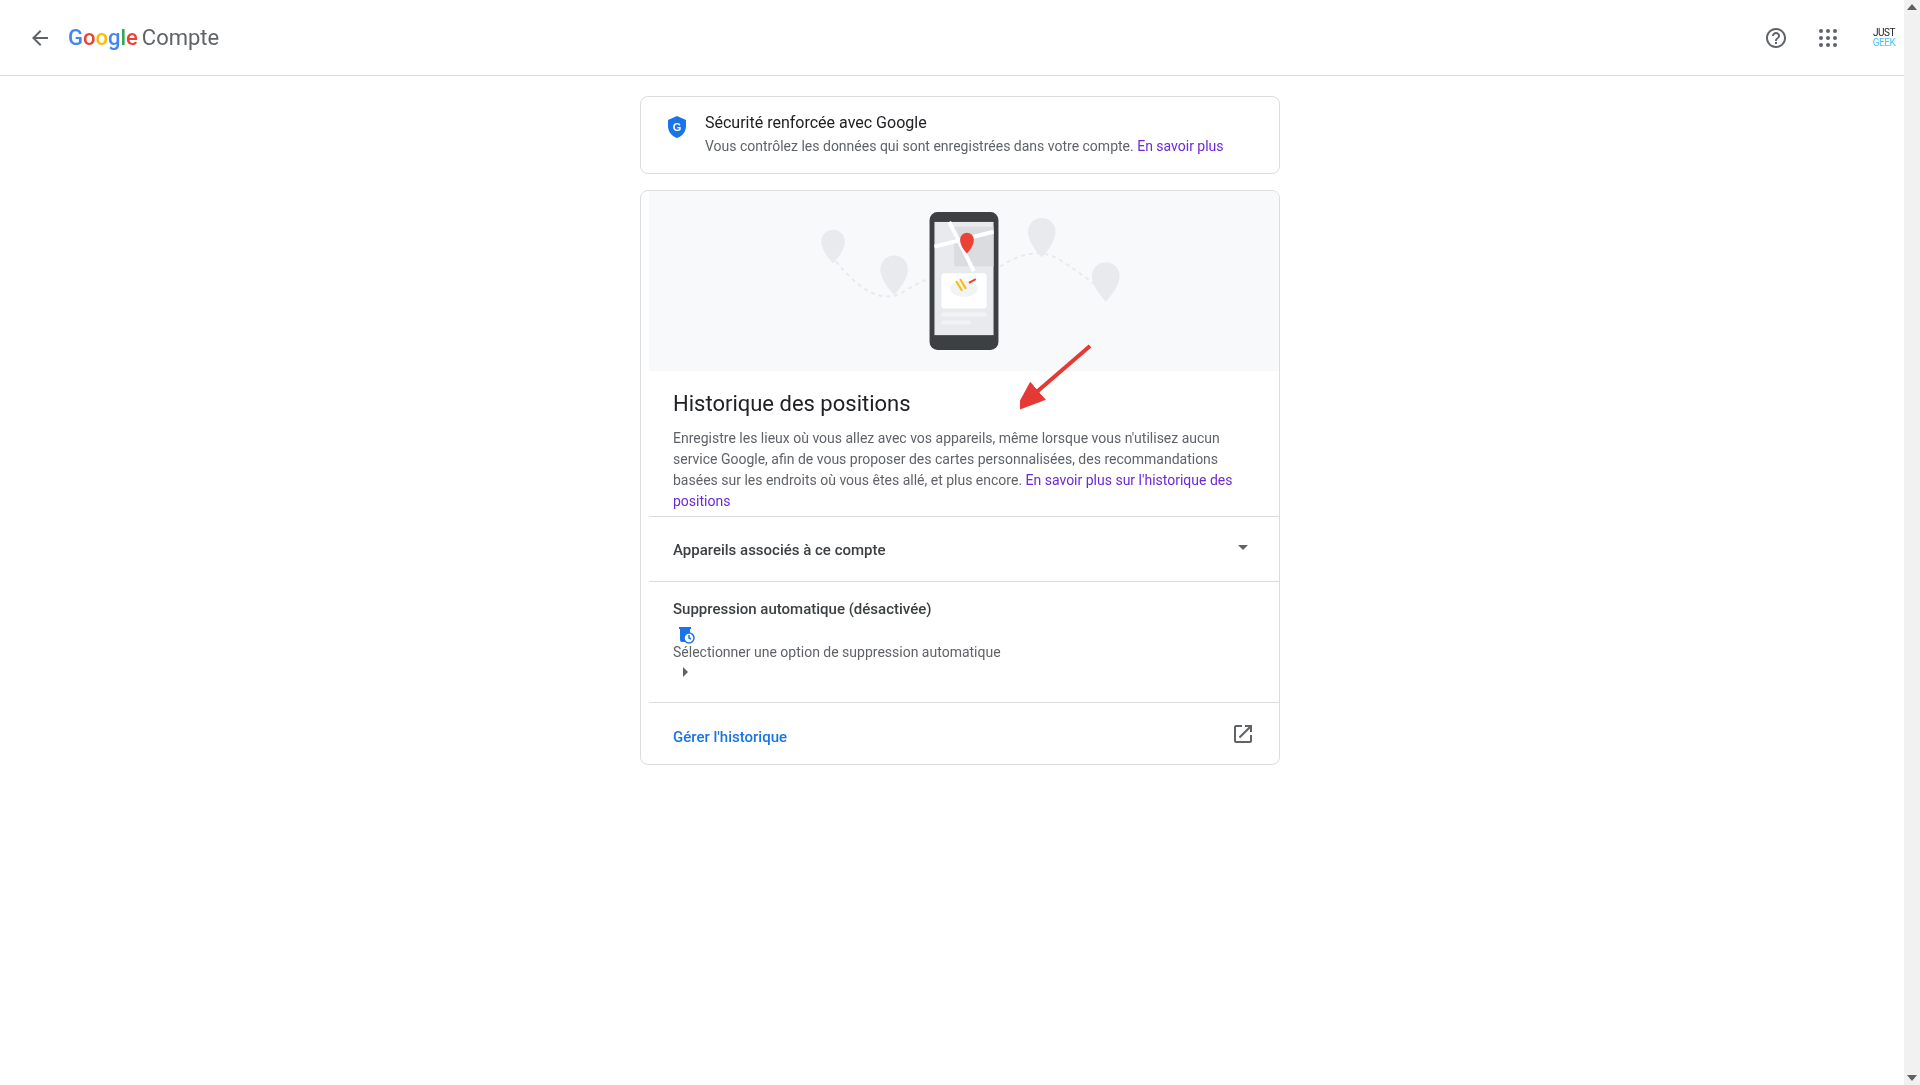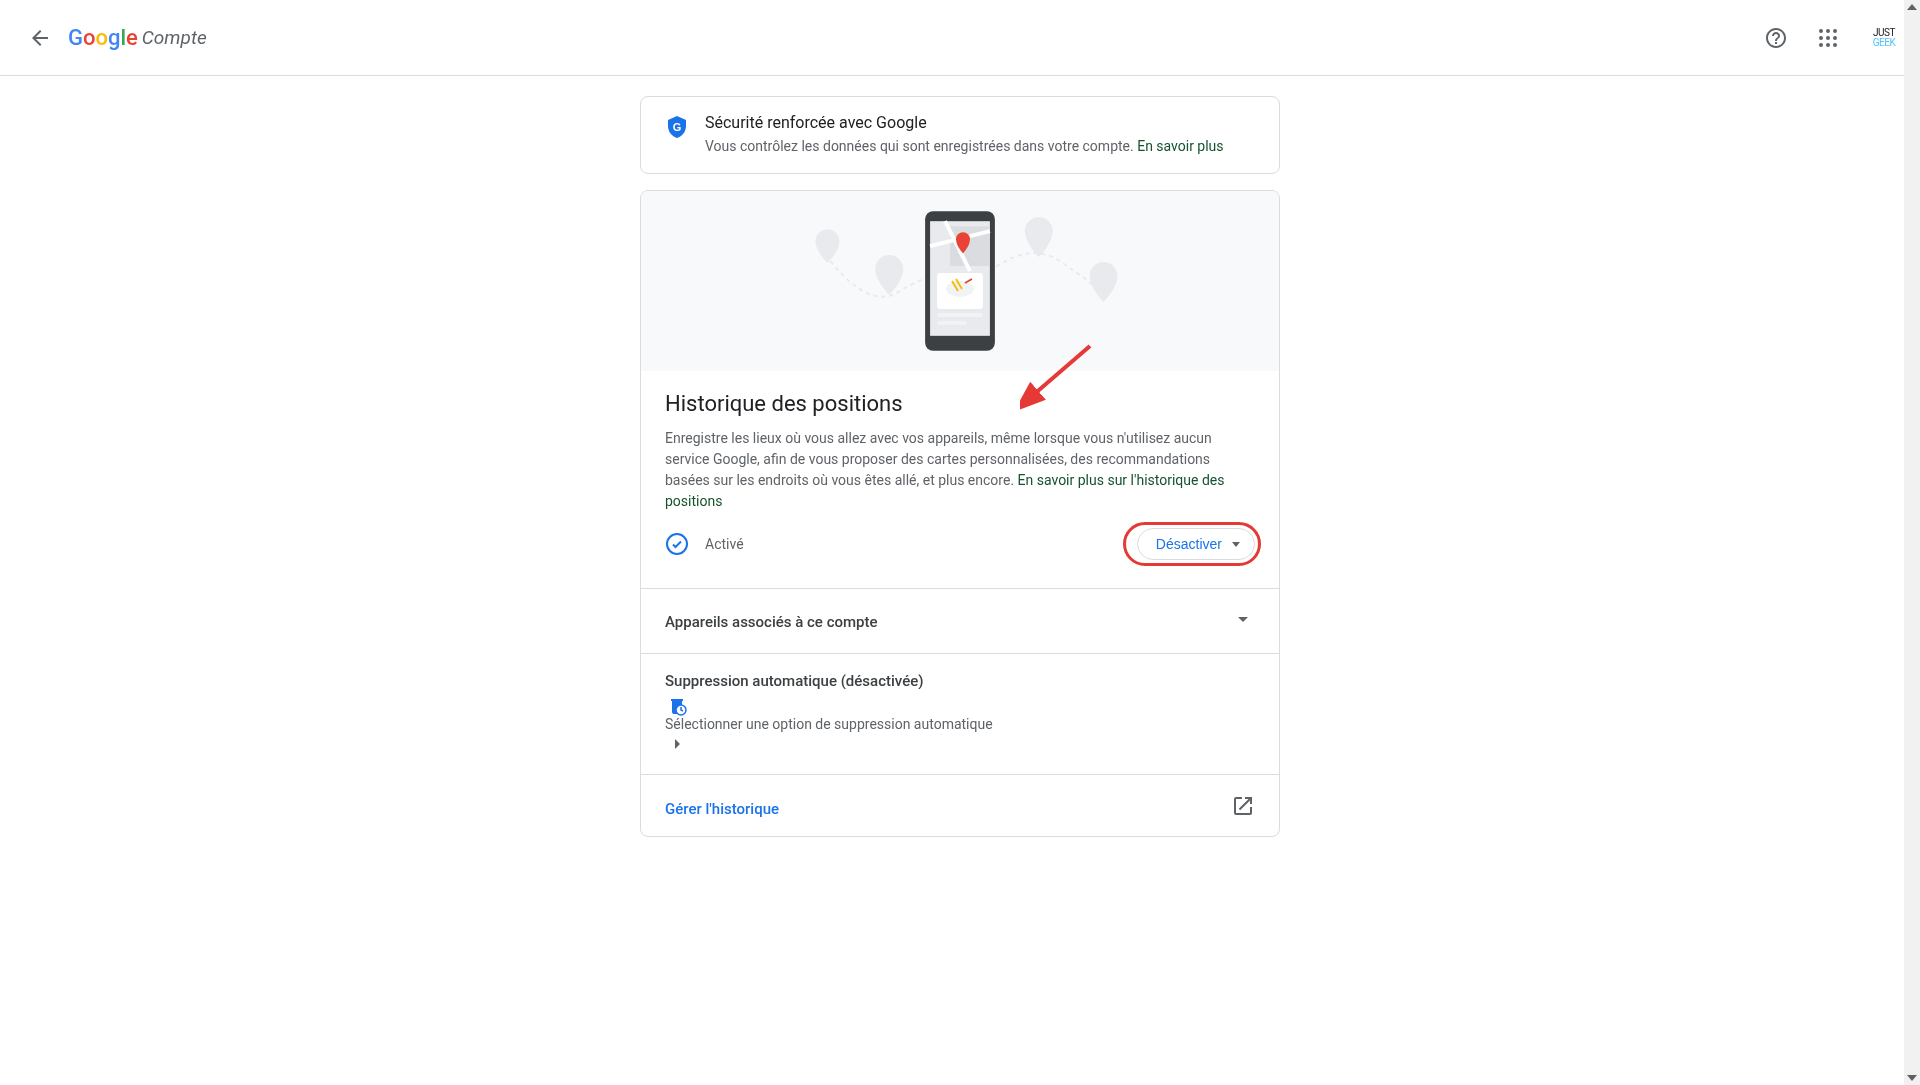--- a/index.html
+++ b/index.html
@@ -5,43 +5,43 @@
 * { margin:0; padding:0; box-sizing:border-box; }
 body { font-family:'Google Sans',Roboto,Arial,sans-serif; background:#fff; color:#202124; width:1920px; height:1085px; overflow:hidden; position:relative; }
 
 
 .header { height:76px; border-bottom:1px solid #dadce0; display:flex; align-items:center; padding:0 16px; }
 .back-btn { width:48px; height:48px; border-radius:50%; display:flex; align-items:center; justify-content:center; cursor:pointer; }
 .back-btn svg { width:24px; height:24px; fill:#5f6368; }
 .logo-wrap { display:flex; align-items:center; margin-left:4px; }
 .g-logo { font-size:22px; font-weight:500; letter-spacing:0; }
 .g-blue{color:#4285f4}.g-red{color:#ea4335}.g-yellow{color:#fbbc05}.g-green{color:#34a853}
-.logo-text { font-size:19px; color:#5f6368; margin-left:4px;font-style:italic; }
+.logo-text { font-size:22px; color:#5f6368; margin-left:4px; }
 .header-spacer { flex:1; }
 .hdr-ico { width:48px; height:48px; border-radius:50%; display:flex; align-items:center; justify-content:center; cursor:pointer; margin-left:4px; }
 .hdr-ico svg { width:24px; height:24px; fill:#5f6368; }
 .avatar { width:40px; height:40px; border-radius:4px; background:#fff; display:flex; flex-direction:column; align-items:center; justify-content:center; font-size:10px; font-weight:400; line-height:1; margin-left:12px; cursor:pointer; letter-spacing:-0.5px; }
 .avatar .l1{color:#202124}
 .avatar .l2{color:#4fc3f7}
 
 
 .page { padding-top:20px; display:flex; flex-direction:column; align-items:center; position:relative; }
 
 
 .card { width:640px; border:1px solid #dadce0; border-radius:8px; background:#fff; }
 
 
 .sec-card { display:flex; padding:16px 24px; margin-bottom:16px; }
 .shield-ico { width:24px; height:24px; margin-right:16px; margin-top:2px; flex-shrink:0; }
 .sec-title { font-size:16px; color:#202124; margin-bottom:4px; }
 .sec-desc { font-size:14px; color:#5f6368; line-height:1.5; }
-.link { color:#14532d; cursor:pointer; }
-
-
-.main-card { overflow:hidden; }
+.link { color:#6d28d9; cursor:pointer; }
+
+
+.main-card { overflow:hidden;padding-left:8px; }
 .hero { height:180px; background:#f8f9fa; display:flex; align-items:center; justify-content:center; position:relative; }
 .hero svg { width:100%; height:100%; }
 
 .section { padding:20px 24px 0 24px; }
 .h-title { font-size:22px; color:#202124; font-weight:400; margin-bottom:12px; }
 .h-desc { font-size:14px; color:#5f6368; line-height:1.5; }
 
 .status-row { display:flex; align-items:center; padding:16px 24px 24px 24px; }
 .check-ico { width:24px; height:24px; margin-right:16px; }
 .status-txt { font-size:14px; color:#5f6368; flex:1; }
@@ -149,33 +149,20 @@
         <rect x="297" y="122" width="46" height="4" rx="2" fill="#f1f3f4"></rect>
         <rect x="297" y="130" width="30" height="4" rx="2" fill="#f1f3f4"></rect>
       </svg>
     </div>
 
     <div class="section">
       <div class="h-title">Historique des positions</div>
       <div class="h-desc"><span>Enregistre les lieux où vous allez avec vos appareils, même lorsque vous n'utilisez aucun service Google, afin de vous proposer des cartes personnalisées, des recommandations basées sur les endroits où vous êtes allé, et plus encore. </span><span class="link">En savoir plus sur l'historique des positions</span></div>
     </div>
 
-    <div class="status-row" style="position:relative;">
-      <svg class="check-ico" viewBox="0 0 24 24">
-          <circle cx="12" cy="12" r="10" fill="none" stroke="#1a73e8" stroke-width="2"></circle>
-          <path d="M8 12.5l2.5 2.5L16 9.5" fill="none" stroke="#1a73e8" stroke-width="2"></path>
-        </svg>
-      <span class="status-txt">Activé</span>
-      <button class="deact-btn">
-        <span>Désactiver</span>
-        <span class="tri"></span>
-      </button>
-
-      <div style="position:absolute; right:18px; top:10px; width:138px; height:44px; border:3px solid #e53935; border-radius:24px; pointer-events:none;"></div>
-    </div>
 
     <div class="row-divider"></div>
     <div class="exp-row">
       <span class="lbl">Appareils associés à ce compte</span>
       <svg class="chev" viewBox="0 0 24 24">
           <path d="M7 10l5 5 5-5z"></path>
         </svg>
     </div>
 
     <div class="row-divider"></div>

